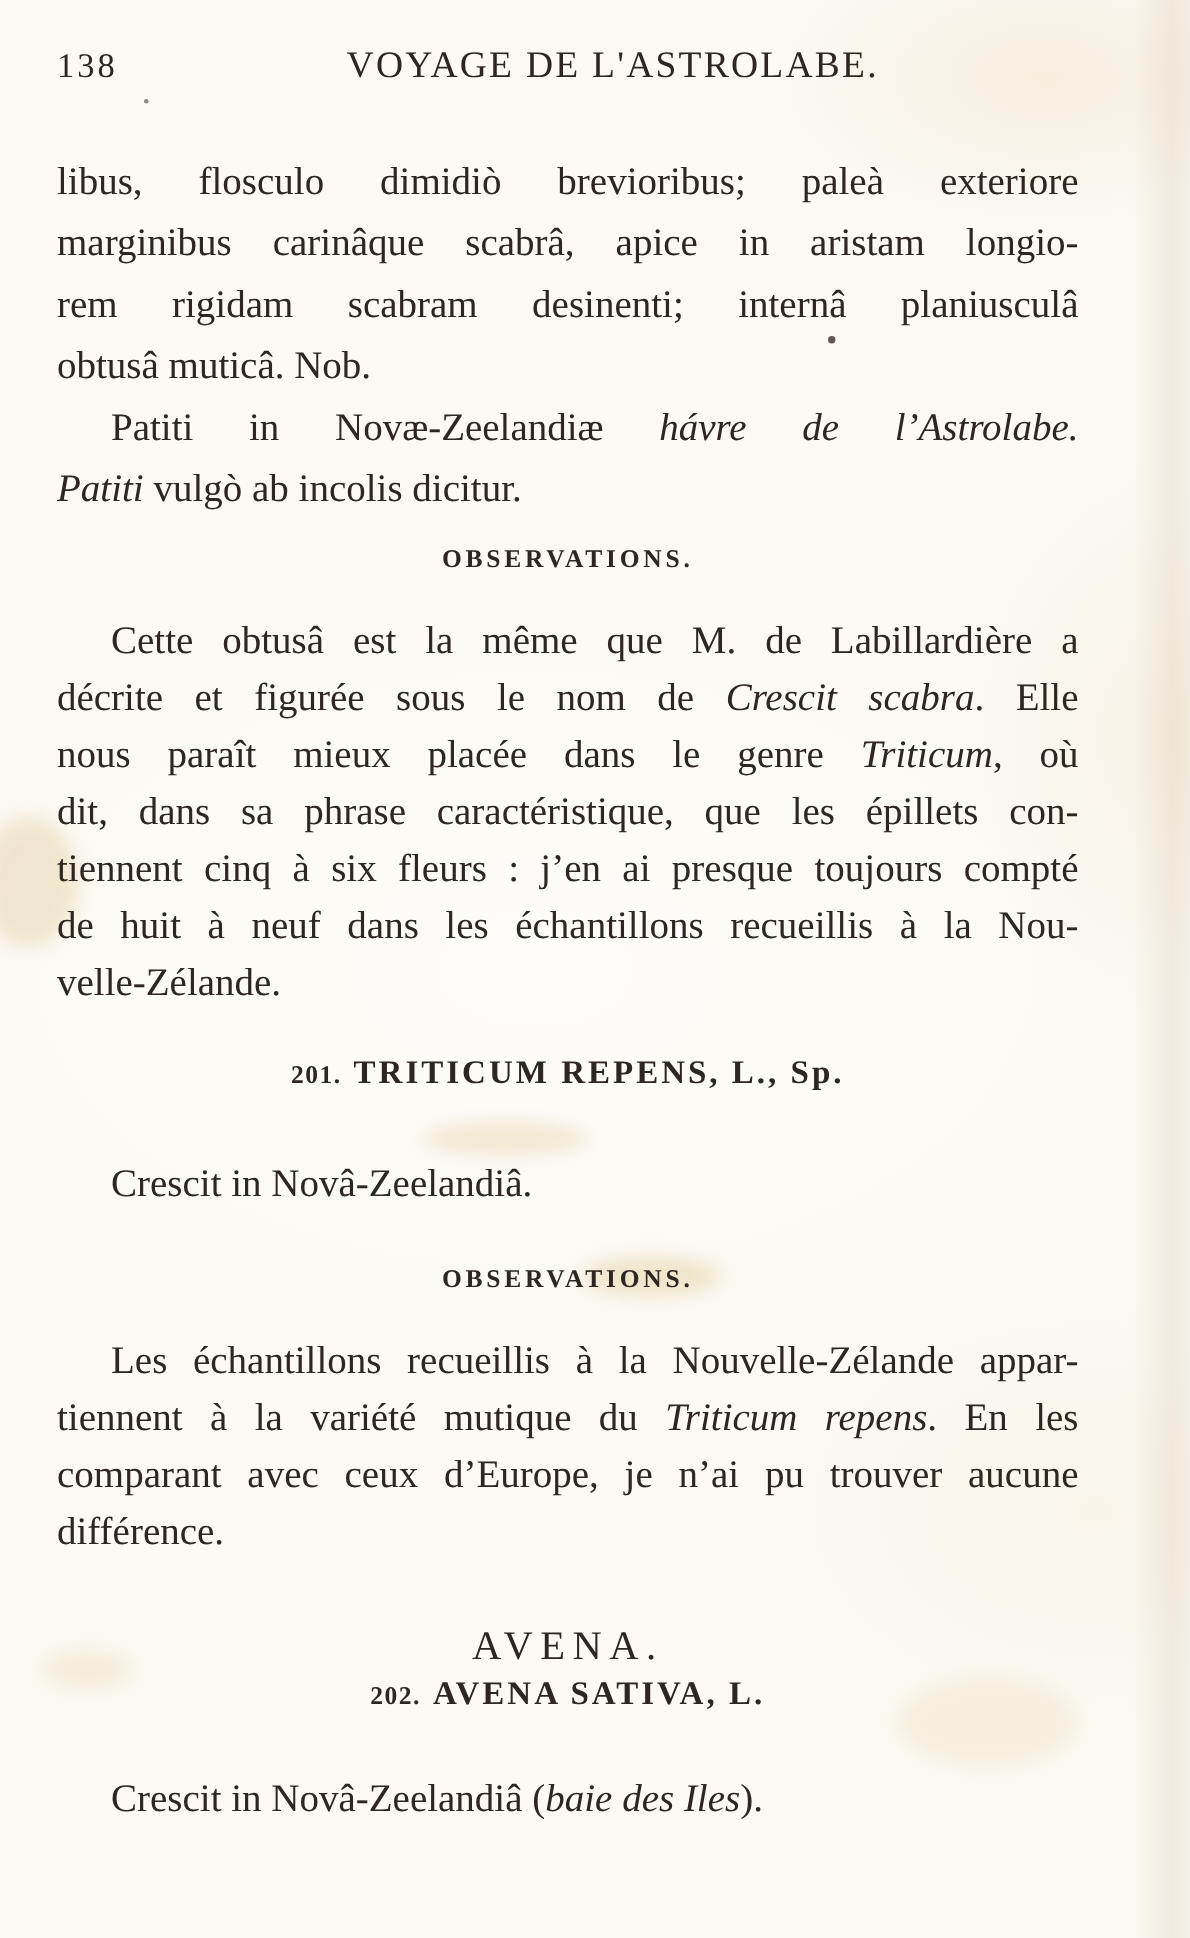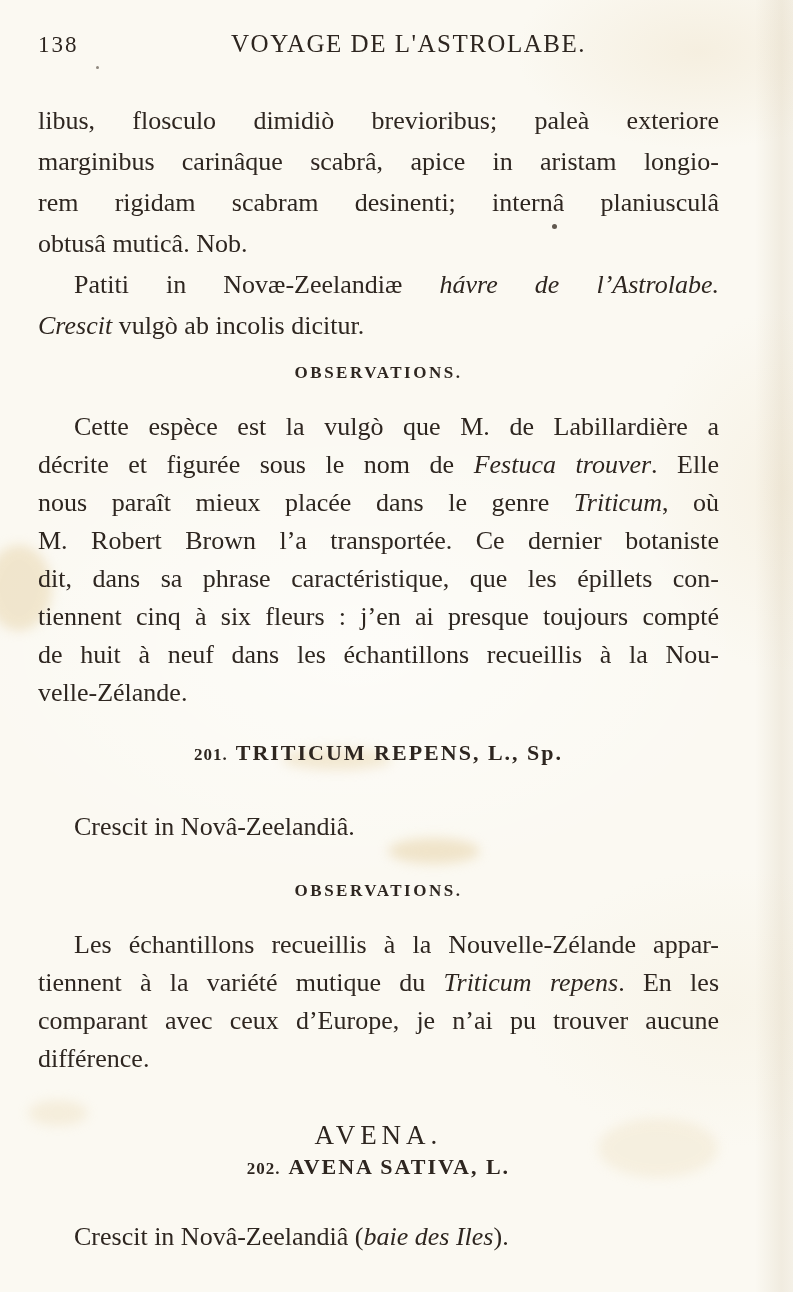--- a/index.html
+++ b/index.html
@@ -83,30 +83,29 @@
 
     <div class="para">
         <div class="tline just"><span>libus, flosculo dimidiò brevioribus; paleà exteriore</span></div>
         <div class="tline just"><span>marginibus carinâque scabrâ, apice in aristam longio-</span></div>
         <div class="tline just"><span>rem rigidam scabram desinenti; internâ planiusculâ</span></div>
         <div class="tline"><span>obtusâ muticâ. Nob.</span></div>
       </div>
 
     <div class="para">
         <div class="tline just ind"><span>Patiti in Novæ-Zeelandiæ </span><i>hávre de l’Astrolabe.</i></div>
-        <div class="tline"><i>Crescit</i><span> vulgò ab incolis dicitur.</span></div>
+        <div class="tline"><i>Patiti</i><span> vulgò ab incolis dicitur.</span></div>
       </div>
 
     <div class="obs first">OBSERVATIONS.</div>
 
     <div class="para tight mt24">
-        <div class="tline just ind"><span>Cette espèce est la vulgò que M. de Labillardière a</span></div>
-        <div class="tline just"><span>décrite et figurée sous le nom de </span><i>Festuca trouver</i><span>. Elle</span></div>
+        <div class="tline just ind"><span>Cette obtusâ est la même que M. de Labillardière a</span></div>
+        <div class="tline just"><span>décrite et figurée sous le nom de </span><i>Crescit scabra</i><span>. Elle</span></div>
         <div class="tline just"><span>nous paraît mieux placée dans le genre </span><i>Triticum</i><span>, où</span></div>
-        <div class="tline just"><span>M. Robert Brown l’a transportée. Ce dernier botaniste</span></div>
         <div class="tline just"><span>dit, dans sa phrase caractéristique, que les épillets con-</span></div>
         <div class="tline just"><span>tiennent cinq à six fleurs : j’en ai presque toujours compté</span></div>
         <div class="tline just"><span>de huit à neuf dans les échantillons recueillis à la Nou-</span></div>
         <div class="tline"><span>velle-Zélande.</span></div>
       </div>
 
     <div class="species h201">
       <span class="num">201.</span><span>TRITICUM REPENS, L., Sp.</span>
     </div>
 

